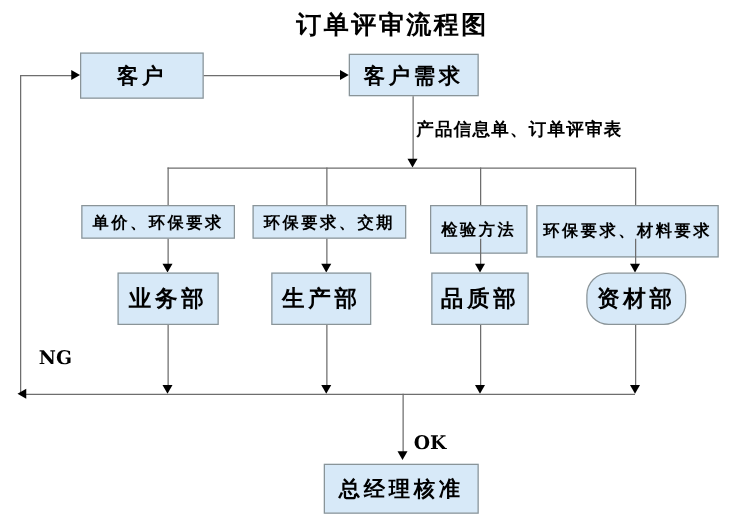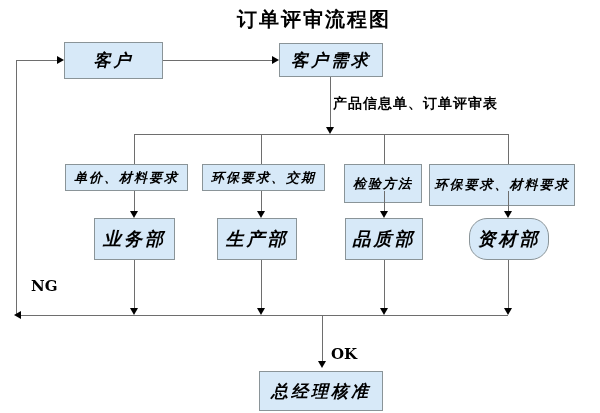--- a/index.html
+++ b/index.html
@@ -8,21 +8,21 @@
     font-family:"DejaVu Sans","Liberation Sans",sans-serif;overflow:hidden;
   }
   .title{
     position:absolute;left:237px;top:6px;font-size:20px;font-weight:bold;
     letter-spacing:2px;color:var(--text,#000);white-space:nowrap;
   }
   .box{
     position:absolute;box-sizing:border-box;
     background:var(--box-fill,#d7e9f8);border:1px solid var(--box-border,#8a9498);
     display:flex;align-items:center;justify-content:center;
-    font-weight:bold;color:var(--text,#000);white-space:nowrap;font-style:italic;
+    font-weight:bold;color:var(--text,#000);white-space:nowrap;
   }
   .f17{font-size:17px;letter-spacing:3px;}
   .f18{font-size:18px;letter-spacing:3px;}
   .f13{font-size:13px;letter-spacing:2px;}
   .hline{position:absolute;height:1px;background:var(--line,#6e6e6e);}
   .vline{position:absolute;width:1px;background:var(--line,#6e6e6e);}
   .ar{position:absolute;width:0;height:0;}
   .ar-d{border-left:4px solid transparent;border-right:4px solid transparent;border-top:7px solid var(--arrow,#000);}
   .ar-r{border-top:4px solid transparent;border-bottom:4px solid transparent;border-left:7px solid var(--arrow,#000);}
   .ar-l{border-top:4px solid transparent;border-bottom:4px solid transparent;border-right:7px solid var(--arrow,#000);}
@@ -51,21 +51,21 @@
   <div class="vline" style="left:330px;top:77px;height:51px;"></div>
   <div class="ar ar-d" style="left:326px;top:127px;"></div>
   <div class="lbl lbl-doc">产品信息单、订单评审表</div>
 
   <div class="hline" style="left:134px;top:134px;width:374px;"></div>
   <div class="vline" style="left:134px;top:134px;height:30px;"></div>
   <div class="vline" style="left:261px;top:134px;height:30px;"></div>
   <div class="vline" style="left:384px;top:134px;height:30px;"></div>
   <div class="vline" style="left:508px;top:134px;height:30px;"></div>
 
-  <div class="box f13" style="left:65px;top:164px;width:123px;height:27px;">单价、材料要求</div>
+  <div class="box f13" style="left:65px;top:164px;width:123px;height:27px;">单价、环保要求</div>
   <div class="box f13" style="left:202px;top:164px;width:123px;height:27px;">环保要求、交期</div>
   <div class="box f13" style="left:344px;top:164px;width:78px;height:39px;">检验方法</div>
   <div class="box f13" style="left:429px;top:164px;width:146px;height:42px;">环保要求、材料要求</div>
 
   <div class="vline" style="left:134px;top:191px;height:21px;"></div>
   <div class="ar ar-d" style="left:130px;top:211px;"></div>
   <div class="vline" style="left:261px;top:191px;height:21px;"></div>
   <div class="ar ar-d" style="left:257px;top:211px;"></div>
   <div class="vline" style="left:384px;top:191px;height:21px;"></div>
   <div class="ar ar-d" style="left:380px;top:211px;"></div>

